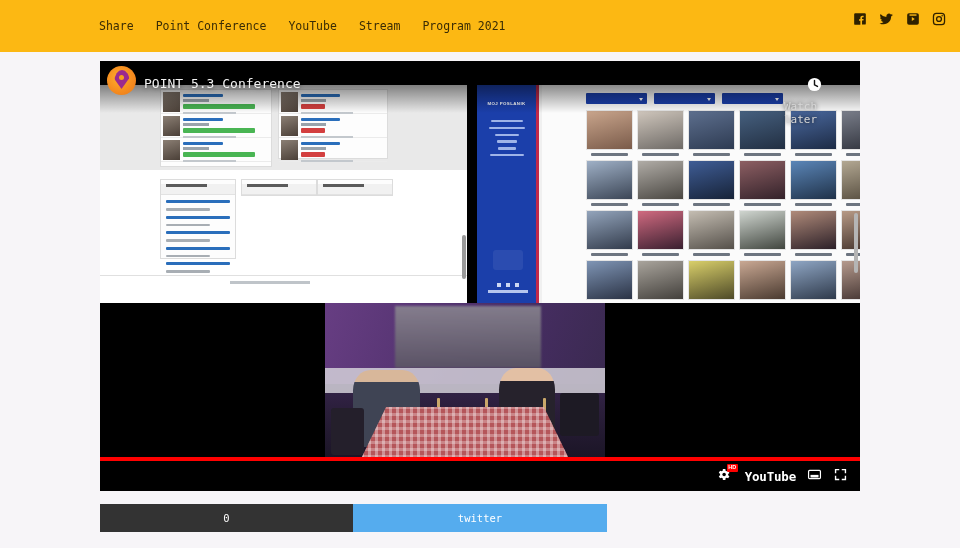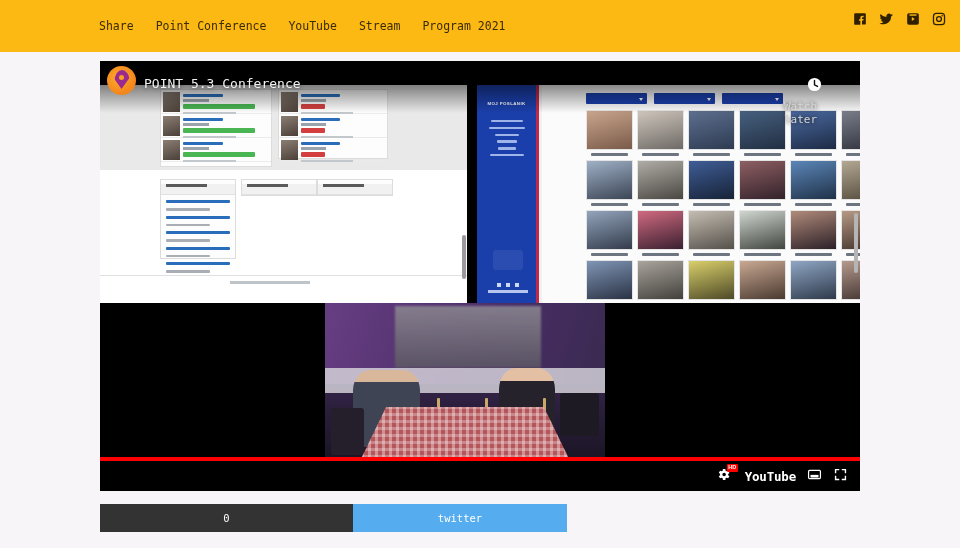--- a/index.html
+++ b/index.html
@@ -259,21 +259,21 @@
     display: flex;
   }
   .share-btn {
     height: 28px; display: flex; align-items: center; justify-content: center;
     color: #ffffff; font-size: 10.5px;
     font-family: "DejaVu Sans Mono", monospace;
     text-decoration: none; cursor: pointer;
   }
   .sb-count { width: 253px; background: #333333; }
   .sb-fb    { width: 253px; background: #3b5998; }
-  .sb-tw    { width: 214px; background: #55acee; }
+  .sb-tw    { width: 254px; background: #55acee; }
 </style>
 </head>
 <body>
 
 <header class="site-header">
 
 
   <nav class="main-nav">
     <a class="nav-link" href="#">Share</a>
     <a class="nav-link" href="#">Point Conference</a>

